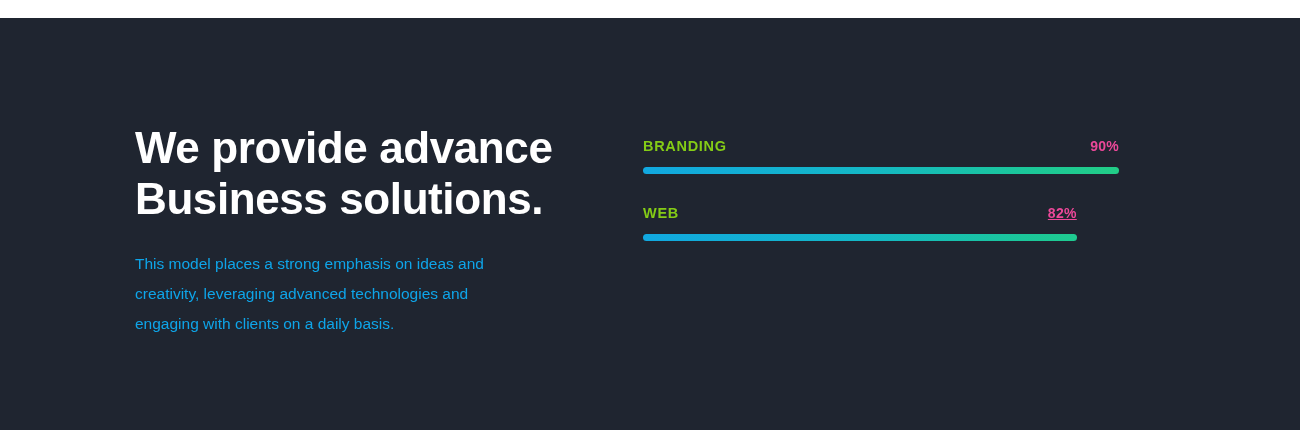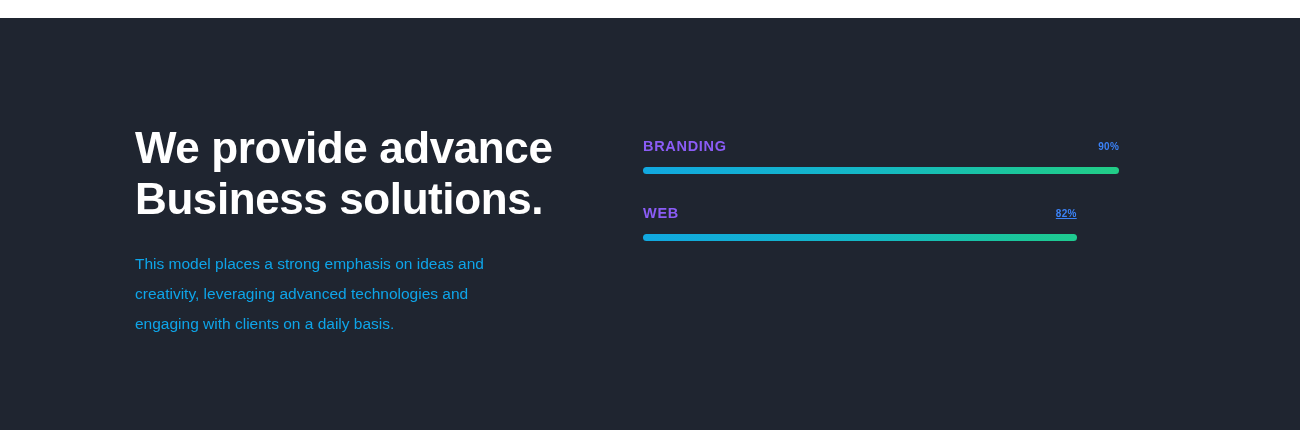--- a/index.html
+++ b/index.html
@@ -69,31 +69,31 @@
 
   .skill-head {
     position: relative;
     height: 21px;
   }
 
   .skill-label {
     font-size: 14.5px;
     font-weight: 600;
     letter-spacing: 0.7px;
-    color: #8b5cf6;
+    color: #84cc16;
     line-height: 21px;
   }
 
   .skill-value {
     position: absolute;
     top: 0;
-    font-size: 10px;
+    font-size: 14px;
     font-weight: 600;
     letter-spacing: 0.3px;
-    color: #3b82f6;
+    color: #ec4899;
     line-height: 21px;
     transform: translateX(-100%);
   }
 
   .skill-track {
     position: relative;
     margin-top: 10px;
     width: 100%;
     height: 7px;
     border-radius: 4px;

